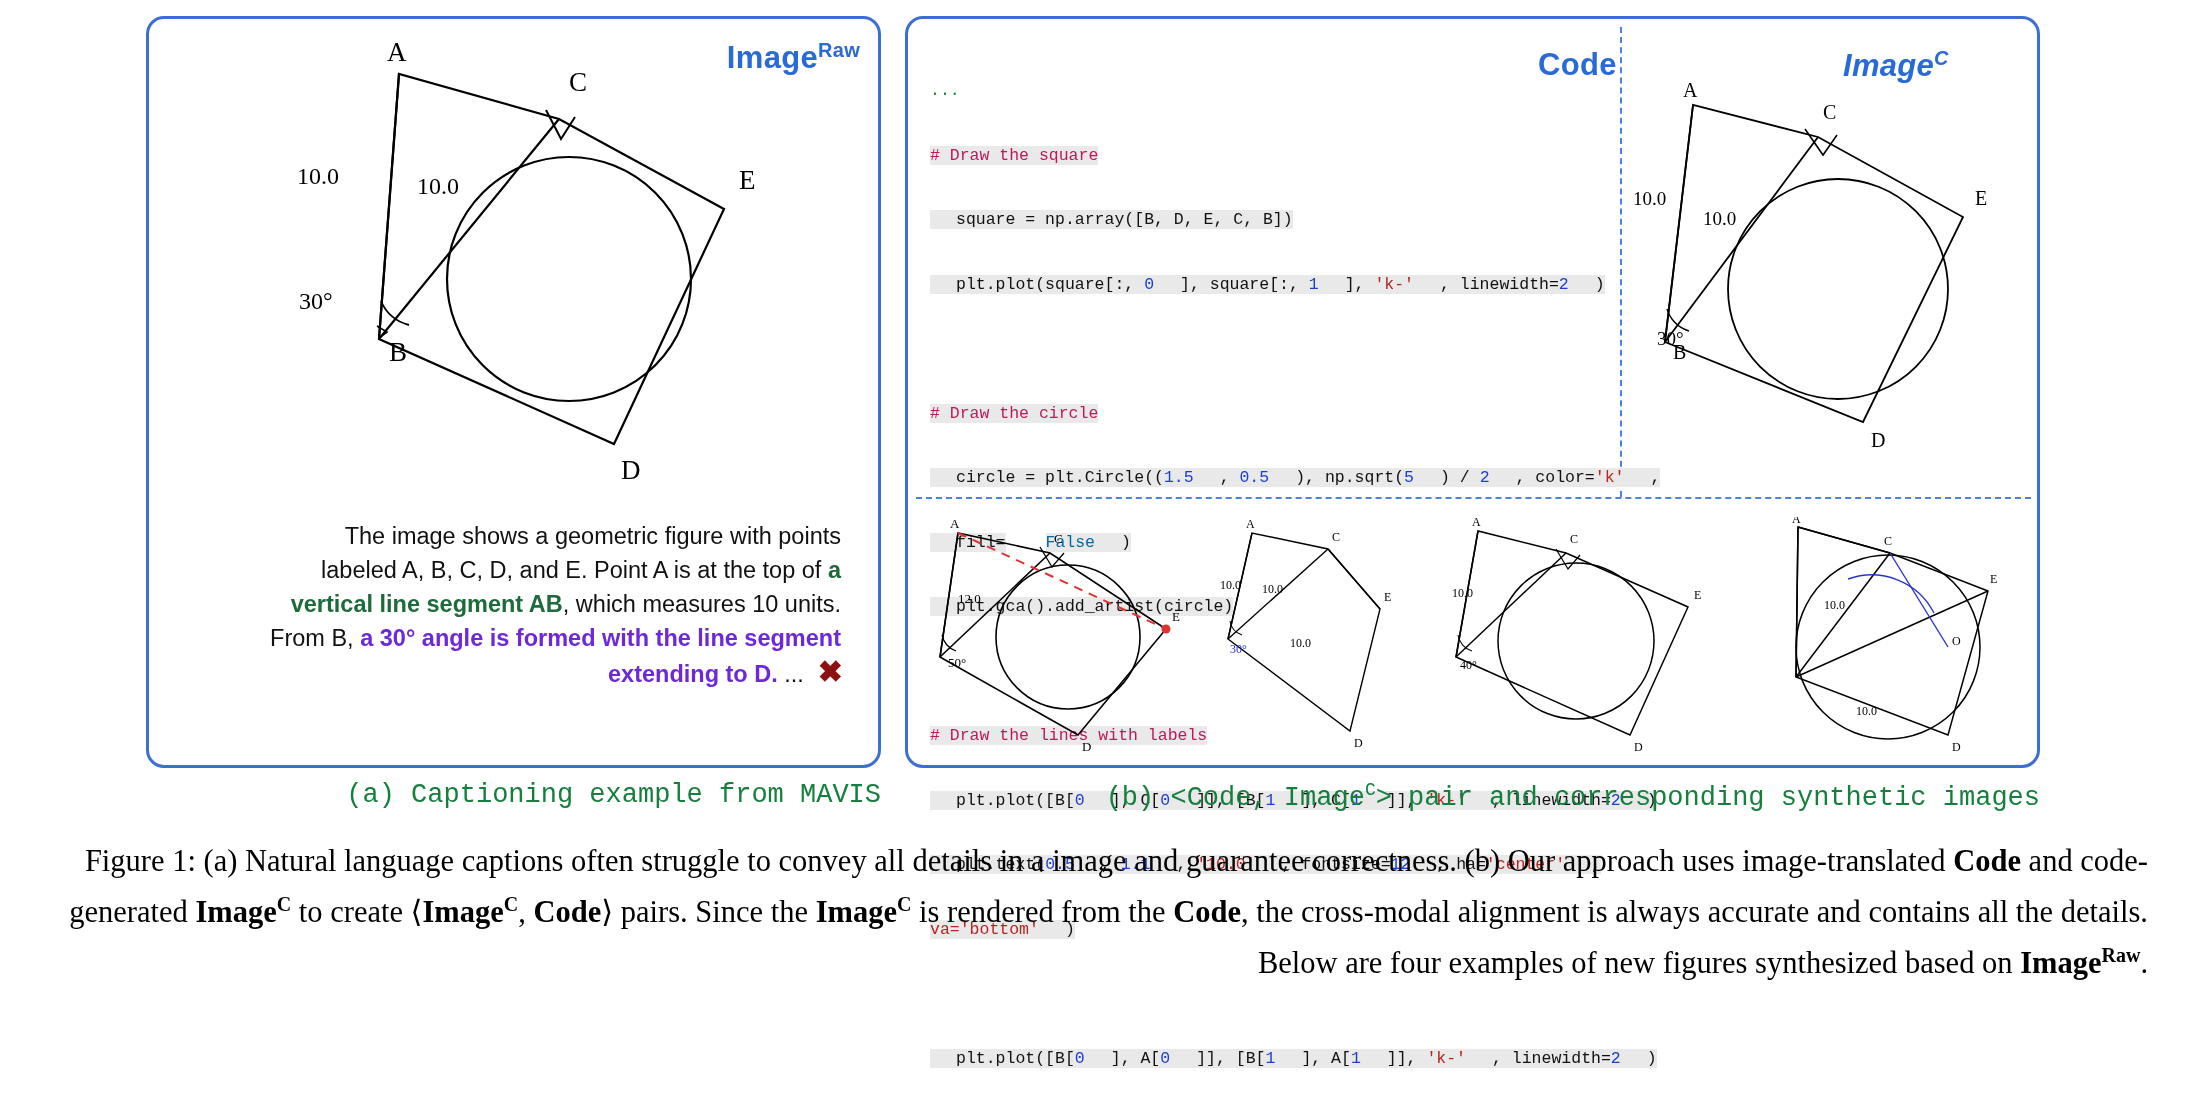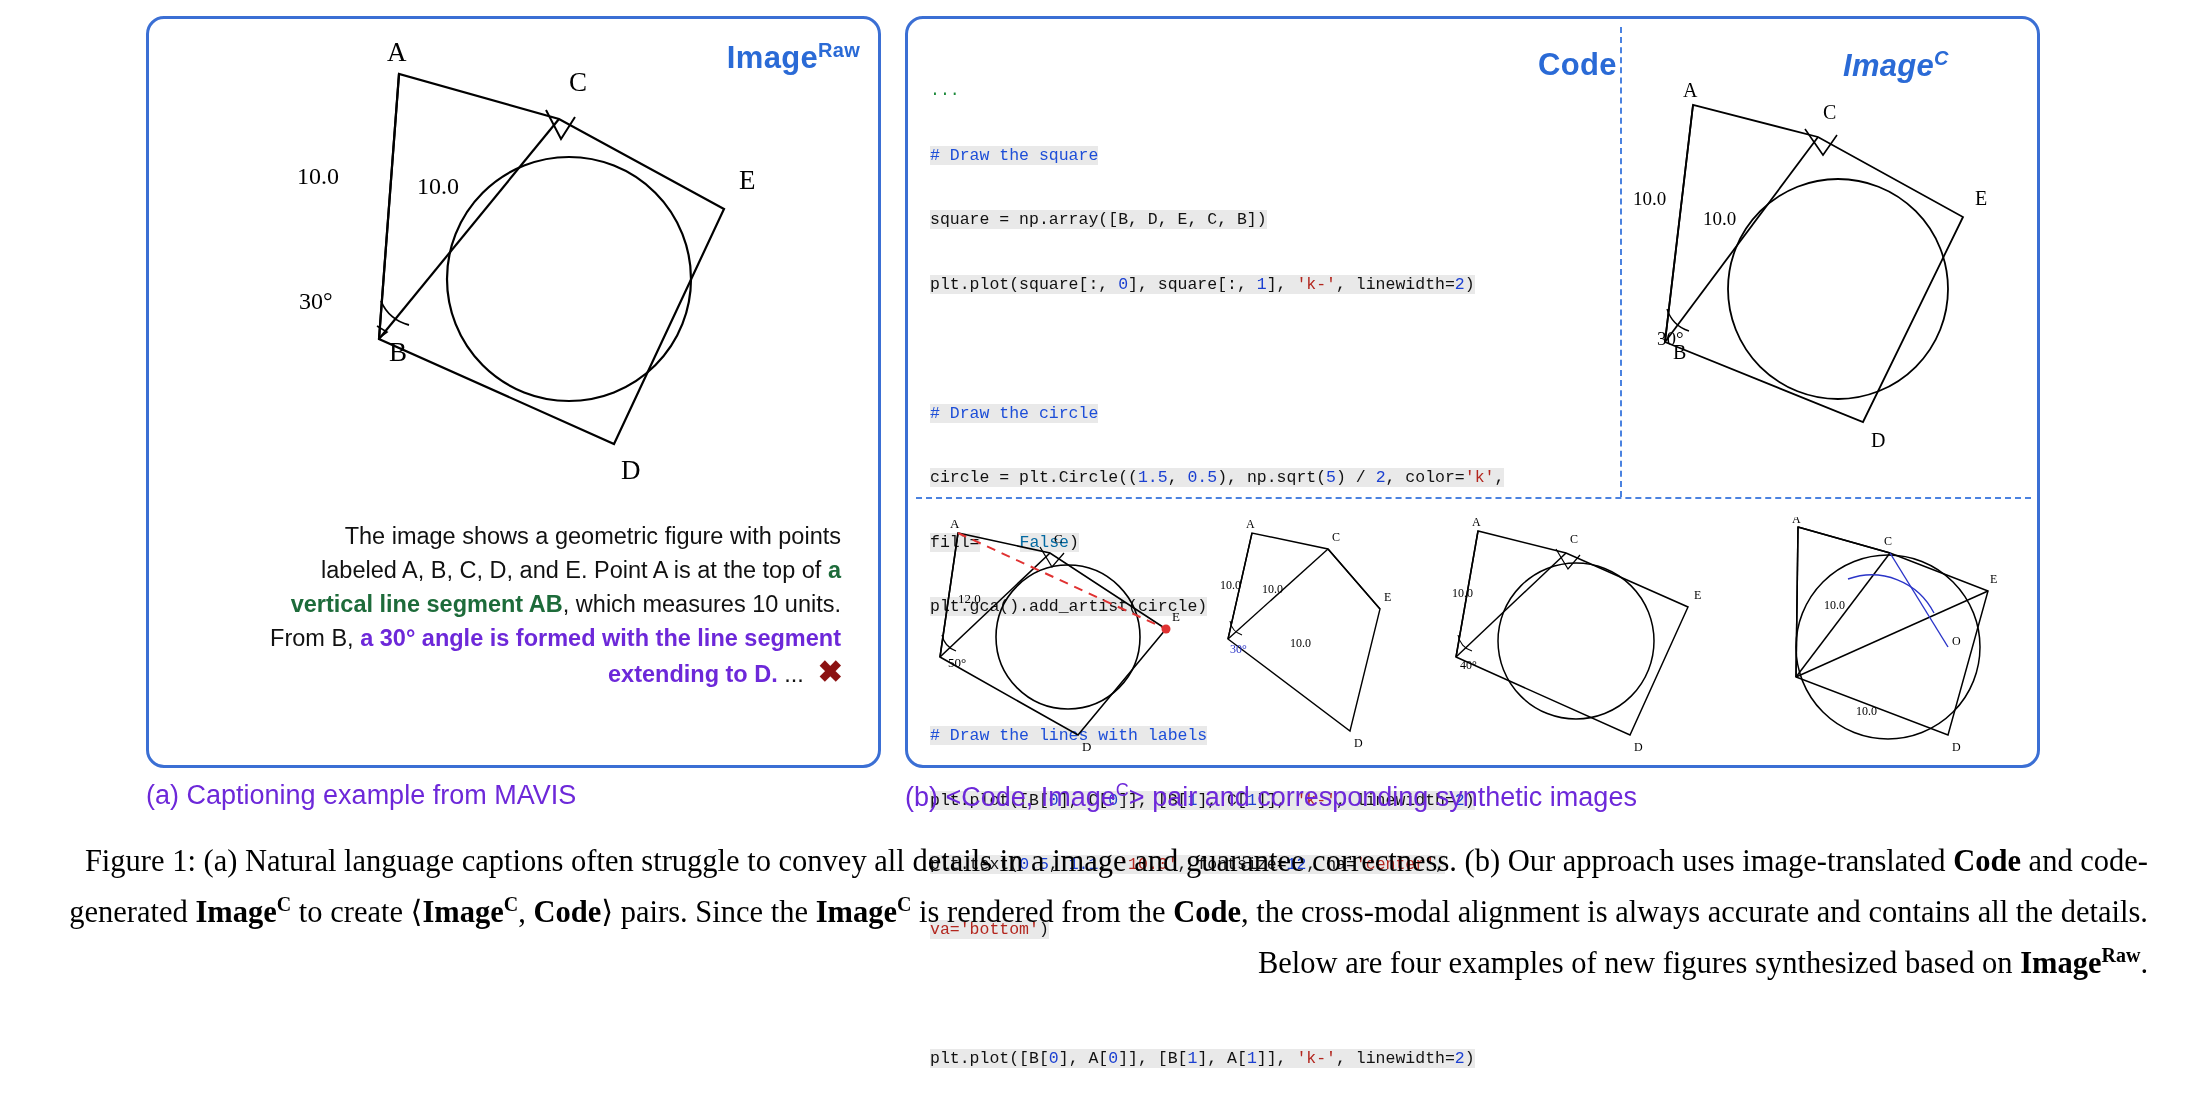--- a/index.html
+++ b/index.html
@@ -68,25 +68,25 @@
     left: 22px;
     top: 18px;
     width: 690px;
     font-family: "Liberation Mono", monospace;
     font-size: 16.5px;
     line-height: 21.5px;
     white-space: pre;
   }
   .code-line { height: 21.5px; }
   .code-line .hl { background: #e9e9e9; }
-  .cmt  { color: #1d4ed8; }
+  .cmt  { color: #be185d; }
   .str  { color: #b3261e; }
   .num  { color: #1a3fd1; }
   .kw   { color: #0369a1; margin-left: 40px; }
-  .plain{ color: #111; }
+  .plain{ color: #111; padding-left: 26px; }
   .ellip{ color: #1e8a3c; }
 
   
   .geo { position: absolute; }
   .cap-text {
     position: absolute;
     left: 42px;
     top: 500px;
     width: 650px;
     font-family: Liberation Sans, sans-serif;
@@ -101,24 +101,24 @@
     color: #8c1212;
     font-size: 30px;
     font-weight: bold;
     margin-left: 14px;
     letter-spacing: -2px;
   }
 
   
   .subcap {
     position: absolute;
-    font-family: Liberation Sans, sans-serif;
+    font-family: Liberation Mono, monospace;
     font-size: 27px;
-    color: #6d28d9;
-    text-align: left;
+    color: #15803d;
+    text-align: right;
   }
   #subcap-a { left: 146px; top: 780px; width: 735px; }
   #subcap-b { left: 905px; top: 780px; width: 1135px; }
   .subcap sup { font-size: 18px; }
 
   
   #figcaption {
     position: absolute;
     left: 38px;
     top: 840px;

